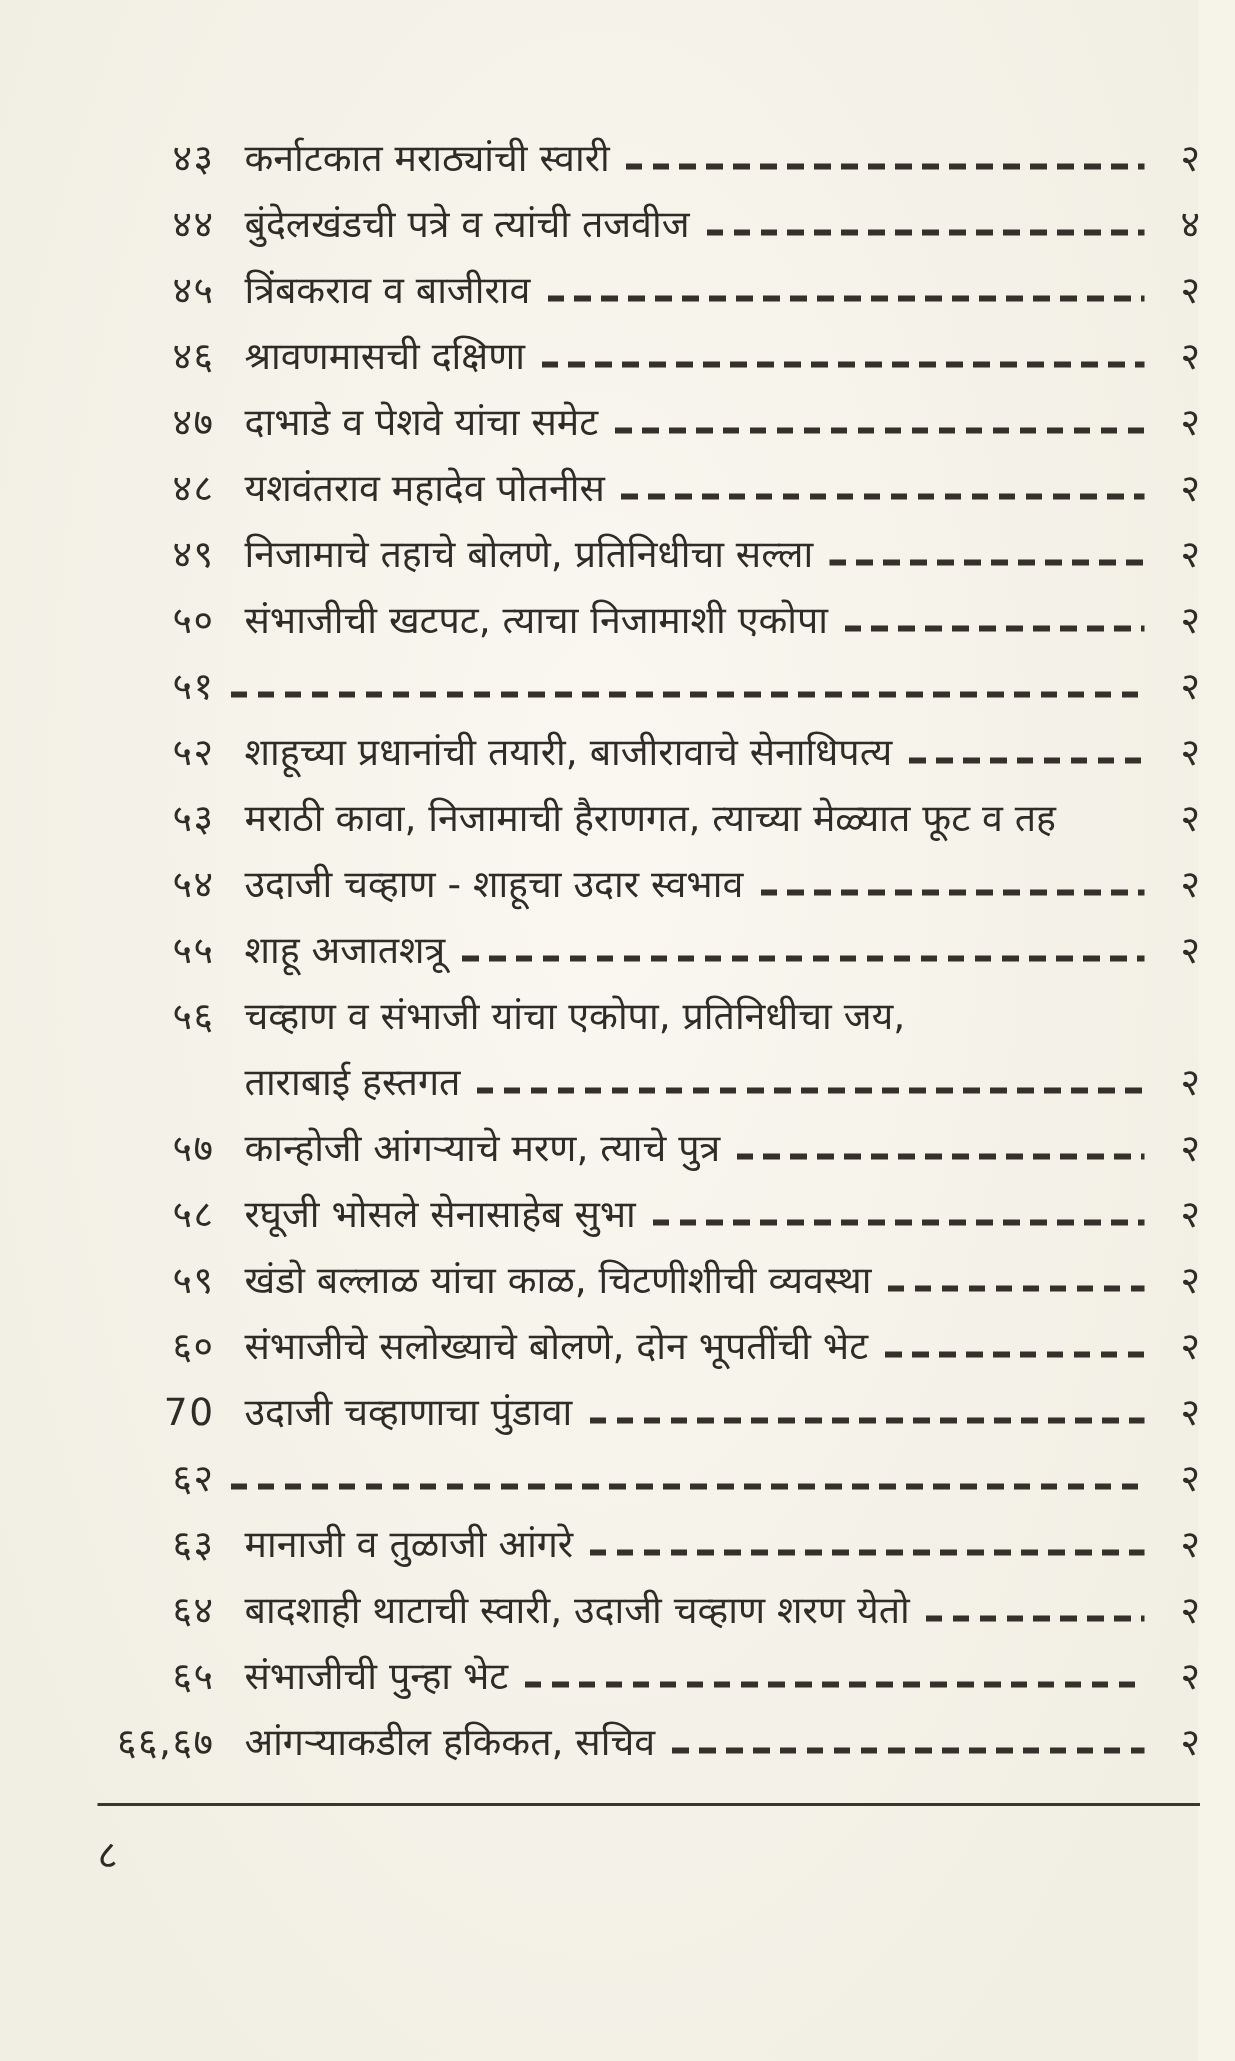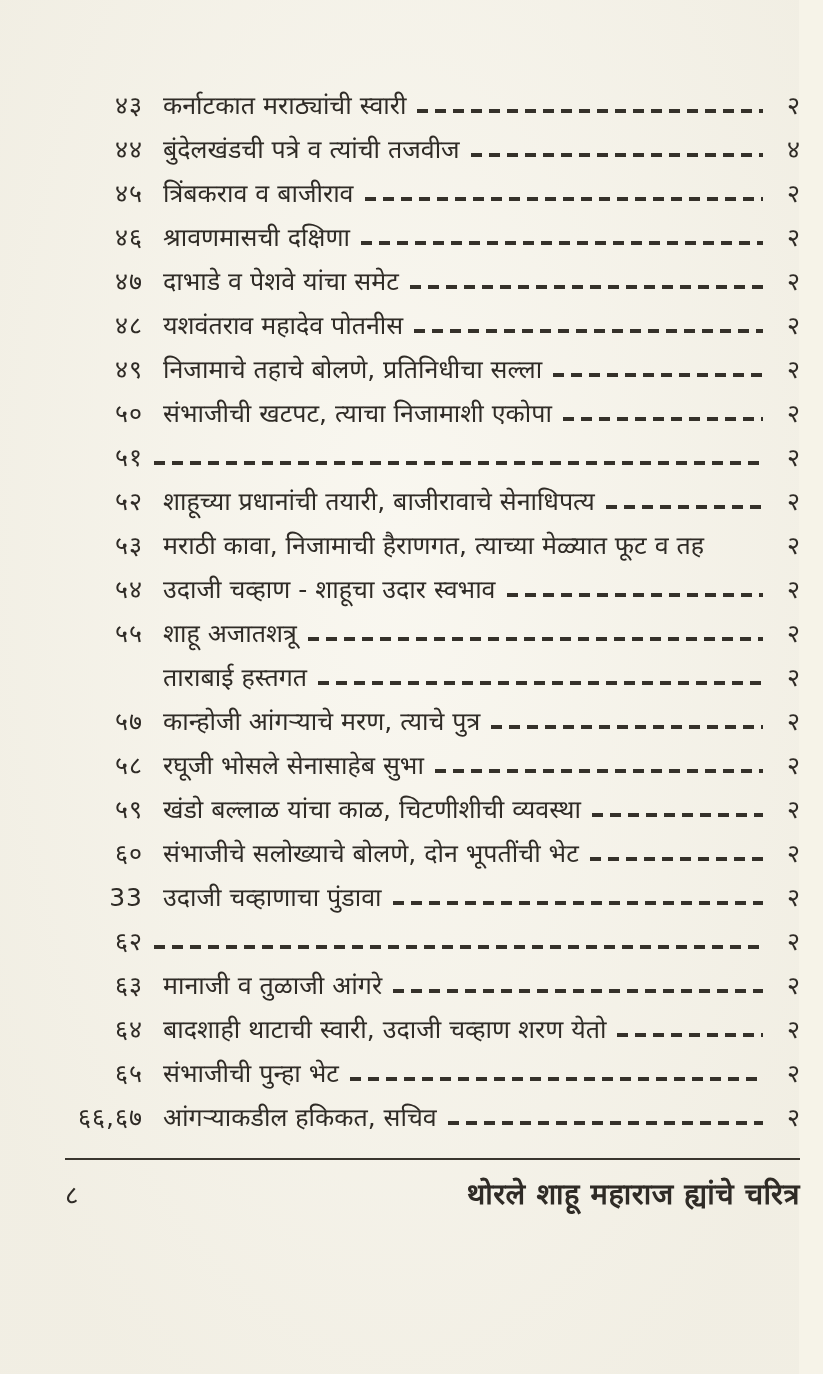--- a/index.html
+++ b/index.html
@@ -166,20 +166,26 @@
     <span class="toc-leader"></span>
     <span class="toc-page">२</span>
   </div>
         <div class="toc-row">
     <span class="toc-num">५५</span>
     <span class="toc-title">शाहू अजातशत्रू</span>
     <span class="toc-leader"></span>
     <span class="toc-page">२</span>
   </div>
         <div class="toc-row">
+    <span class="toc-num">५६</span>
+    <span class="toc-title">चव्हाण व संभाजी यांचा एकोपा, प्रतिनिधीचा जय,</span>
+    <span class="toc-leader hidden"></span>
+    <span class="toc-page"></span>
+  </div>
+        <div class="toc-row">
     <span class="toc-num"></span>
     <span class="toc-title">ताराबाई हस्तगत</span>
     <span class="toc-leader"></span>
     <span class="toc-page">२</span>
   </div>
         <div class="toc-row">
     <span class="toc-num">५७</span>
     <span class="toc-title">कान्होजी आंगऱ्याचे मरण, त्याचे पुत्र</span>
     <span class="toc-leader"></span>
     <span class="toc-page">२</span>
@@ -196,21 +202,21 @@
     <span class="toc-leader"></span>
     <span class="toc-page">२</span>
   </div>
         <div class="toc-row">
     <span class="toc-num">६०</span>
     <span class="toc-title">संभाजीचे सलोख्याचे बोलणे, दोन भूपतींची भेट</span>
     <span class="toc-leader"></span>
     <span class="toc-page">२</span>
   </div>
         <div class="toc-row">
-    <span class="toc-num">33</span>
+    <span class="toc-num">70</span>
     <span class="toc-title">उदाजी चव्हाणाचा पुंडावा</span>
     <span class="toc-leader"></span>
     <span class="toc-page">२</span>
   </div>
         <div class="toc-row">
     <span class="toc-num">६२</span>
     <span class="toc-leader"></span>
     <span class="toc-page">२</span>
   </div>
         <div class="toc-row">
@@ -234,17 +240,16 @@
         <div class="toc-row">
     <span class="toc-num">६६,६७</span>
     <span class="toc-title">आंगऱ्याकडील हकिकत, सचिव</span>
     <span class="toc-leader"></span>
     <span class="toc-page">२</span>
   </div>
       </div>
 
     <div class="footer">
       <span class="footer-page-num">८</span>
-      <span class="footer-book-title">थोरले शाहू महाराज ह्यांचे चरित्र</span>
     </div>
 
   </div>
 </div>
 
 </body></html>

